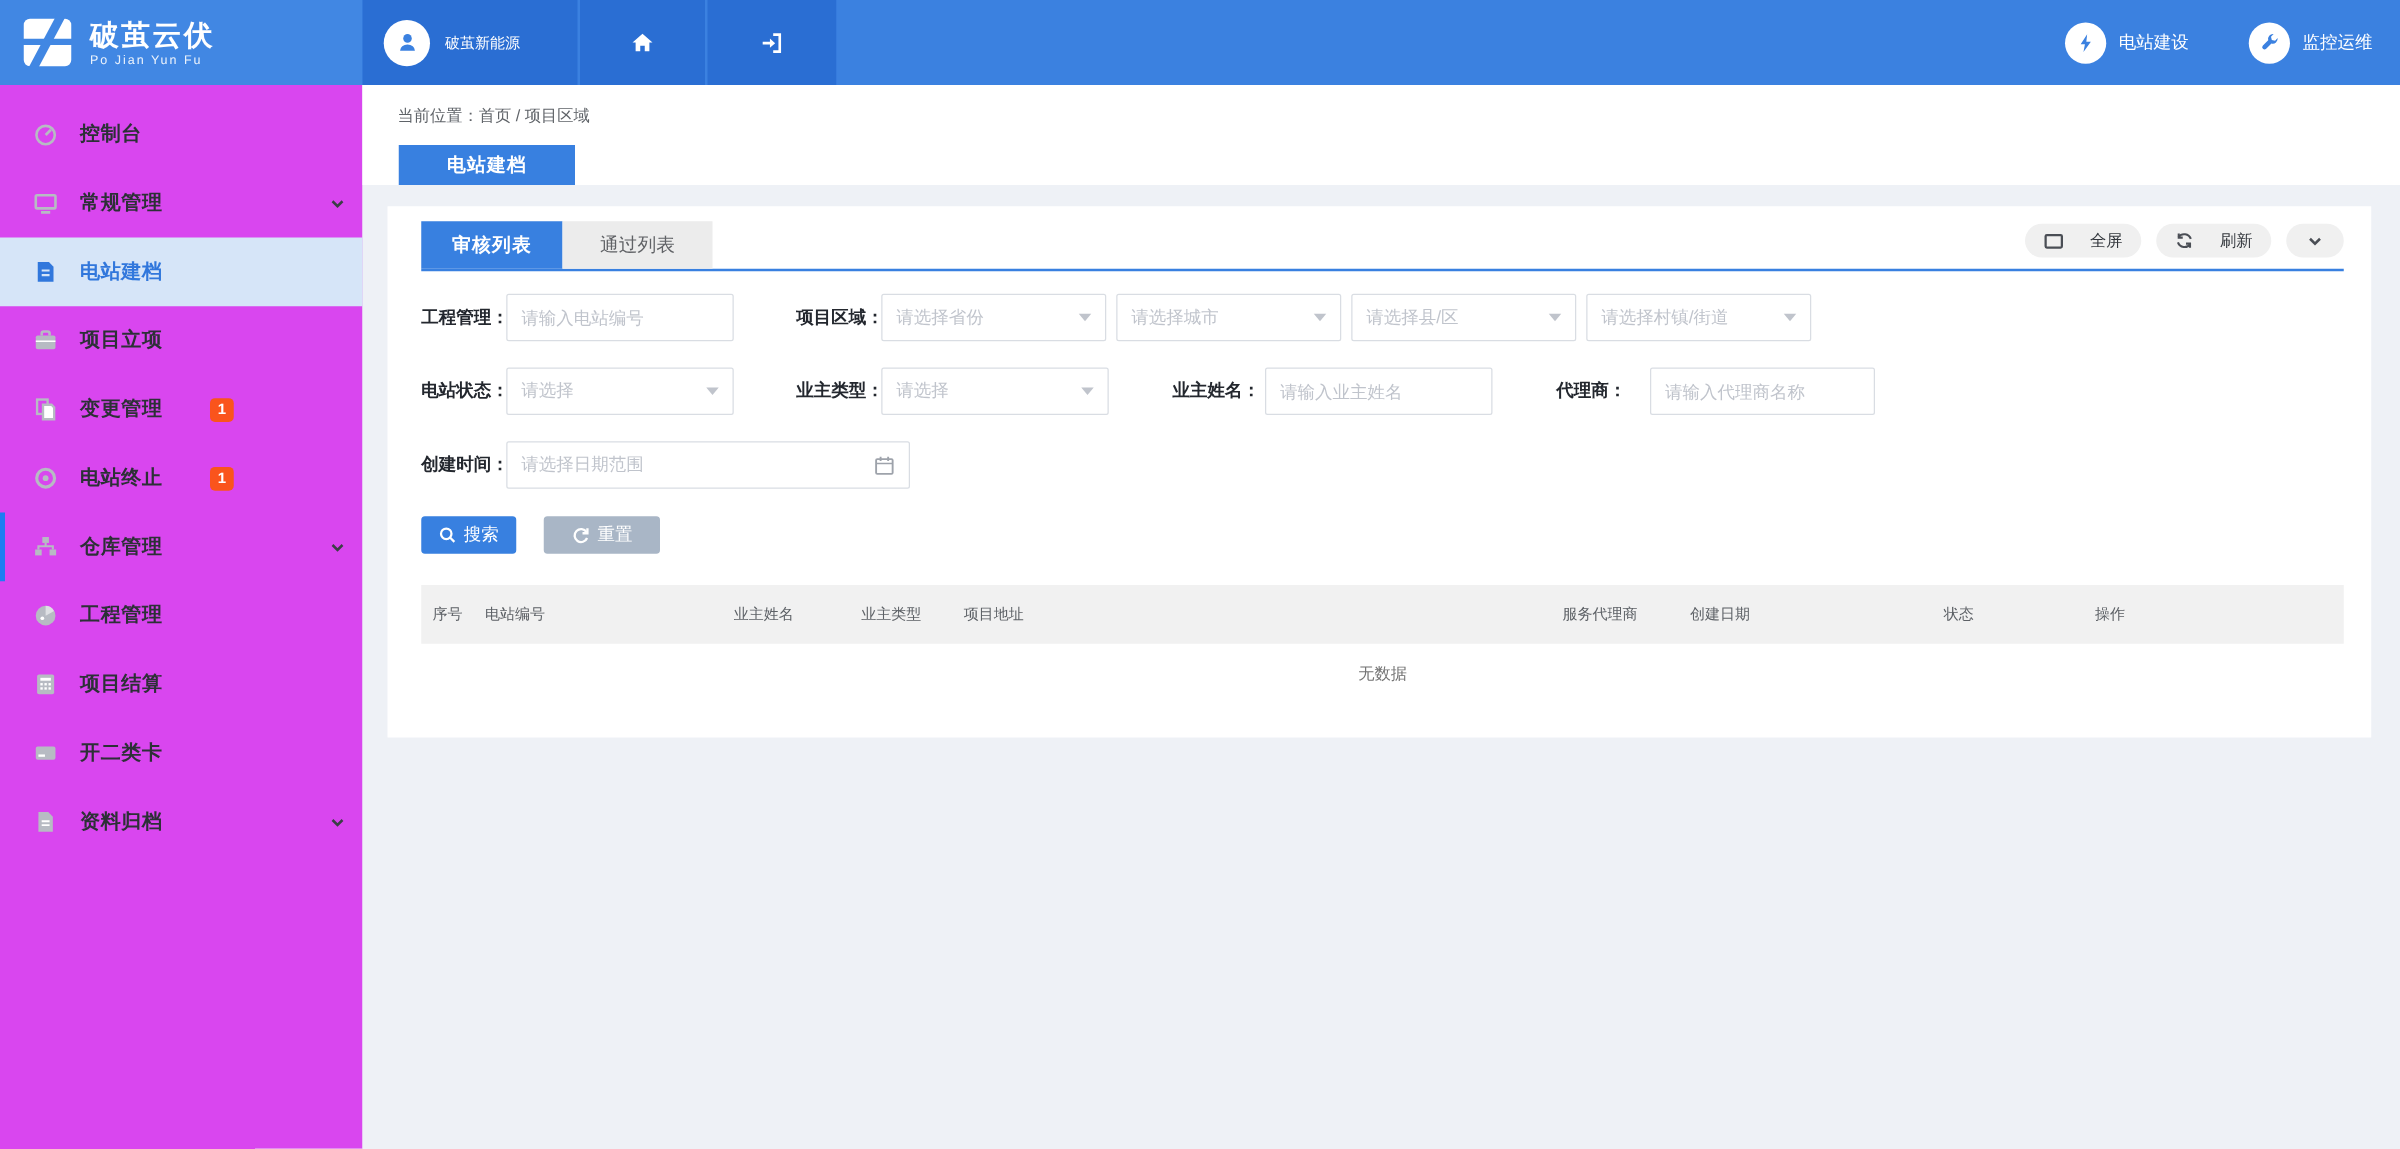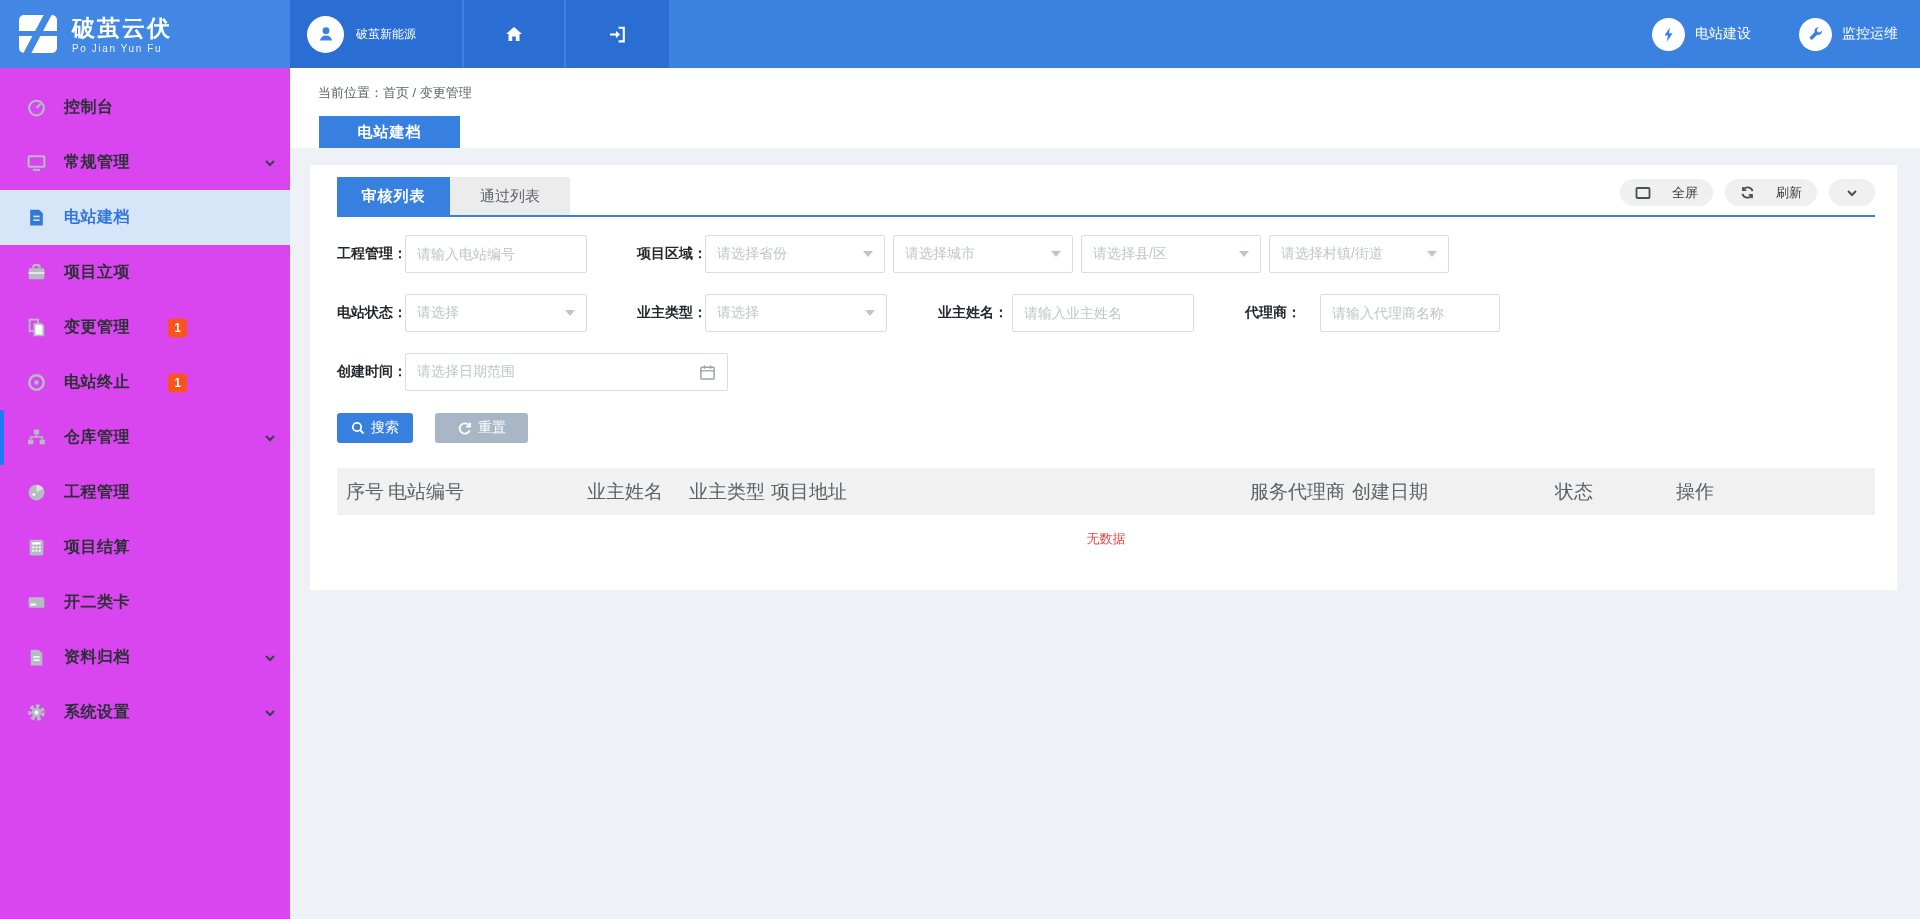--- a/index.html
+++ b/index.html
@@ -81,26 +81,26 @@
   .ml50 { margin-left:50px; } .ml51 { margin-left:51px; }
   .cal { margin-left:auto; color:#9ea3ab; }
 
   
   .btn-row { margin-top:22px; display:flex; align-items:center; }
   .btn { height:30px; border:none; border-radius:3px; color:#fff; font-size:14px; display:flex; align-items:center; justify-content:center; gap:6px; cursor:pointer; font-family:inherit; }
   .btn-search { width:76px; background:#3880e0; }
   .btn-reset { width:93px; background:#a9b6c6; margin-left:22px; }
 
   
-  .thead { margin-top:25px; height:47px; background:#f1f1f1; display:flex; align-items:center; padding-left:9px; color:#5d6166; font-size:19px; }
+  .thead { margin-top:25px; height:47px; background:#f1f1f1; display:flex; align-items:center; padding-left:9px; color:#5d6166; font-size:12px; }
   .th { flex:0 0 auto; }
   .th:nth-child(1){width:42px;} .th:nth-child(2){width:199px;} .th:nth-child(3){width:102px;}
   .th:nth-child(4){width:82px;}  .th:nth-child(5){width:479px;} .th:nth-child(6){width:102px;}
   .th:nth-child(7){width:203px;} .th:nth-child(8){width:121px;} .th:nth-child(9){flex:1;}
-  .empty-row { height:48px; display:flex; align-items:center; justify-content:center; color:#ef4444; font-size:13px; }
+  .empty-row { height:48px; display:flex; align-items:center; justify-content:center; color:#737373; font-size:13px; }
 </style>
 </head>
 <body>
 
 <div class="app-header">
   <div class="logo-box">
     <div class="logo-mark">
       <div class="sq"></div>
         <div class="bar-h"></div>
         <div class="bar-d"></div>
@@ -294,42 +294,27 @@
           </svg>
       </span>
       <span class="s-label">资料归档</span>
       <span class="s-chevron">
         <svg width="14" height="14" viewBox="0 0 14 14">
             <polyline points="3,5 7,9 11,5" fill="none" stroke="currentColor" stroke-width="2"></polyline>
           </svg>
       </span>
     </div>
 
-    <div class="side-item">
-      <span class="s-icon">
-        <svg width="21" height="21" viewBox="0 0 20 20">
-            <circle cx="10" cy="10" r="6.2" fill="none" stroke="currentColor" stroke-width="3.4" stroke-dasharray="3.4 2.2"></circle>
-            <circle cx="10" cy="10" r="4.6" fill="currentColor"></circle>
-            <circle cx="10" cy="10" r="1.9" fill="#fff"></circle>
-          </svg>
-      </span>
-      <span class="s-label">系统设置</span>
-      <span class="s-chevron">
-        <svg width="14" height="14" viewBox="0 0 14 14">
-            <polyline points="3,5 7,9 11,5" fill="none" stroke="currentColor" stroke-width="2"></polyline>
-          </svg>
-      </span>
-    </div>
 
   </div>
 
   <div class="main">
     <div class="crumb-strip">
       <div class="breadcrumb">
-        <span>当前位置：</span><span>首页 / 变更管理</span>
+        <span>当前位置：</span><span>首页 / 项目区域</span>
       </div>
       <div class="page-tab">电站建档</div>
     </div>
 
     <div class="card">
 
       <div class="tabs-row">
         <div class="tab active">审核列表</div><div class="tab inactive">通过列表</div>
         <div class="pills">
           <div class="pill">

